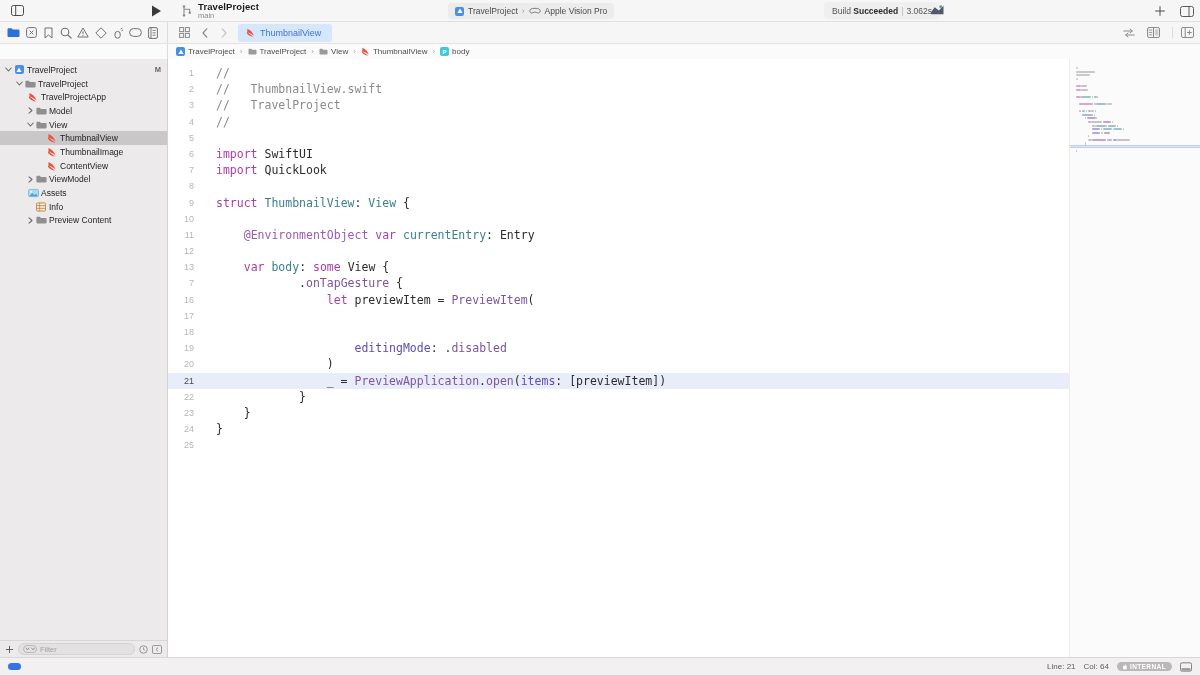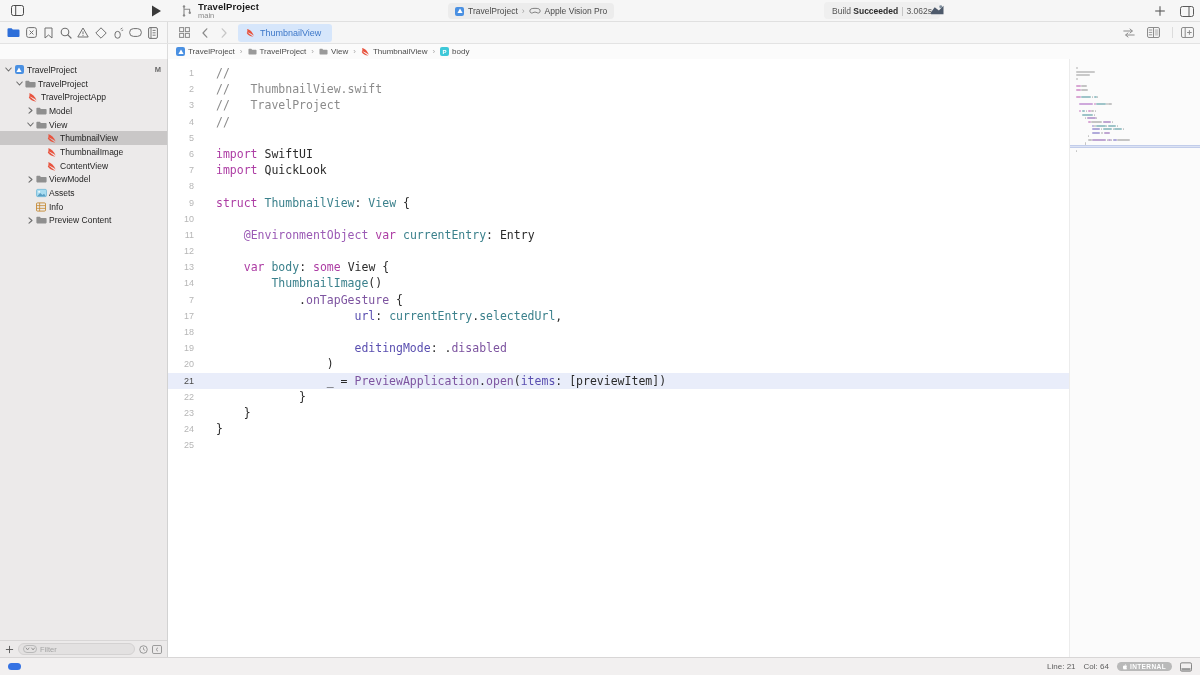--- a/index.html
+++ b/index.html
@@ -506,21 +506,21 @@
                 <polyline points="1,0.8 4,3.5 1,6.2" fill="none" stroke="#6c6c6c" stroke-width="1.1" stroke-linecap="round" stroke-linejoin="round"></polyline>
               </svg>
             </span>
             <span class="tico">
               <svg width="11" height="8" viewBox="0 0 11 8">
                 <path d="M0.4 1.5 A0.8 0.8 0 0 1 1.2 0.7 L3.8 0.7 L4.9 1.9 L9.8 1.9 A0.8 0.8 0 0 1 10.6 2.7 L10.6 6.6 A0.8 0.8 0 0 1 9.8 7.4 L1.2 7.4 A0.8 0.8 0 0 1 0.4 6.6 Z" fill="#8f8f8f"></path>
               </svg>
             </span>
             <span class="tlabel">ViewModel</span>
           </div>
-          <div class="trow" style="padding-left: 26px;">
+          <div class="trow" style="padding-left: 18px;">
             <span class="twist"></span>
             <span class="tico">
               <svg width="11" height="10" viewBox="0 0 12 11">
                 <rect x="0.5" y="1.5" width="11" height="8" rx="1.4" fill="#a9dcf0" stroke="#6ab4d6" stroke-width="0.8"></rect>
                 <circle cx="3.4" cy="4.2" r="1.1" fill="#f0f7fb"></circle>
                 <path d="M1.2 9 L4.6 5.6 L7 7.8 L8.8 6.2 L10.8 9 Z" fill="#5a9fc4"></path>
               </svg>
             </span>
             <span class="tlabel">Assets</span>
           </div>
@@ -591,23 +591,23 @@
               <div class="cl"><span class="ln">4</span><span class="code"><span class="c-cmt">//</span></span></div>
               <div class="cl"><span class="ln">5</span><span class="code"></span></div>
               <div class="cl"><span class="ln">6</span><span class="code"><span class="c-kw">import</span><span class="c-plain"> SwiftUI</span></span></div>
               <div class="cl"><span class="ln">7</span><span class="code"><span class="c-kw">import</span><span class="c-plain"> QuickLook</span></span></div>
               <div class="cl"><span class="ln">8</span><span class="code"></span></div>
               <div class="cl"><span class="ln">9</span><span class="code"><span class="c-kw">struct</span><span class="c-plain"> </span><span class="c-type">ThumbnailView</span><span class="c-plain">: </span><span class="c-type">View</span><span class="c-plain"> {</span></span></div>
               <div class="cl"><span class="ln">10</span><span class="code"></span></div>
               <div class="cl"><span class="ln">11</span><span class="code"><span class="c-plain">    </span><span class="c-attr">@EnvironmentObject</span><span class="c-plain"> </span><span class="c-kw">var</span><span class="c-plain"> </span><span class="c-prop">currentEntry</span><span class="c-plain">: </span><span class="c-plain">Entry</span></span></div>
               <div class="cl"><span class="ln">12</span><span class="code"></span></div>
               <div class="cl"><span class="ln">13</span><span class="code"><span class="c-plain">    </span><span class="c-kw">var</span><span class="c-plain"> </span><span class="c-prop">body</span><span class="c-plain">: </span><span class="c-kw">some</span><span class="c-plain"> </span><span class="c-plain">View</span><span class="c-plain"> {</span></span></div>
-              <div class="cl"><span class="ln">14</span><span class="code"><span class="c-plain">        </span><span class="c-type">ThumbnailImage</span><span class="c-plain">()</span></span></div>
               <div class="cl"><span class="ln">7</span><span class="code"><span class="c-plain">            .</span><span class="c-meth">onTapGesture</span><span class="c-plain"> {</span></span></div>
-              <div class="cl"><span class="ln">17</span><span class="code"><span class="c-plain">                    </span><span class="c-var">url</span><span class="c-plain">: </span><span class="c-prop">currentEntry</span><span class="c-plain">.</span><span class="c-prop">selectedUrl</span><span class="c-plain">,</span></span></div>
+              <div class="cl"><span class="ln">16</span><span class="code"><span class="c-plain">                </span><span class="c-kw">let</span><span class="c-plain"> previewItem = </span><span class="c-meth">PreviewItem</span><span class="c-plain">(</span></span></div>
+              <div class="cl"><span class="ln">17</span></div>
               <div class="cl"><span class="ln">18</span></div>
               <div class="cl"><span class="ln">19</span><span class="code"><span class="c-plain">                    </span><span class="c-var">editingMode</span><span class="c-plain">: .</span><span class="c-meth">disabled</span></span></div>
               <div class="cl"><span class="ln">20</span><span class="code"><span class="c-plain">                )</span></span></div>
               <div class="cl hl"><span class="ln">21</span><span class="code"><span class="c-plain">                _ = </span><span class="c-meth">PreviewApplication</span><span class="c-plain">.</span><span class="c-meth">open</span><span class="c-plain">(</span><span class="c-var">items</span><span class="c-plain">: [previewItem])</span></span></div>
               <div class="cl"><span class="ln">22</span><span class="code"><span class="c-plain">            }</span></span></div>
               <div class="cl"><span class="ln">23</span><span class="code"><span class="c-plain">    }</span></span></div>
               <div class="cl"><span class="ln">24</span><span class="code"><span class="c-plain">}</span></span></div>
               <div class="cl"><span class="ln">25</span><span class="code"></span></div>
             </div>
         </div>

